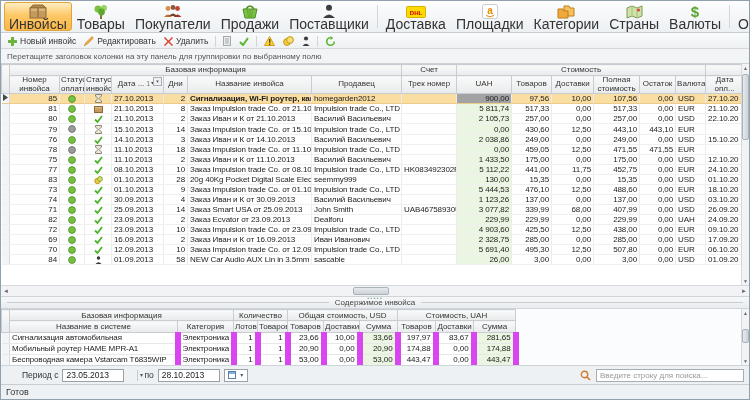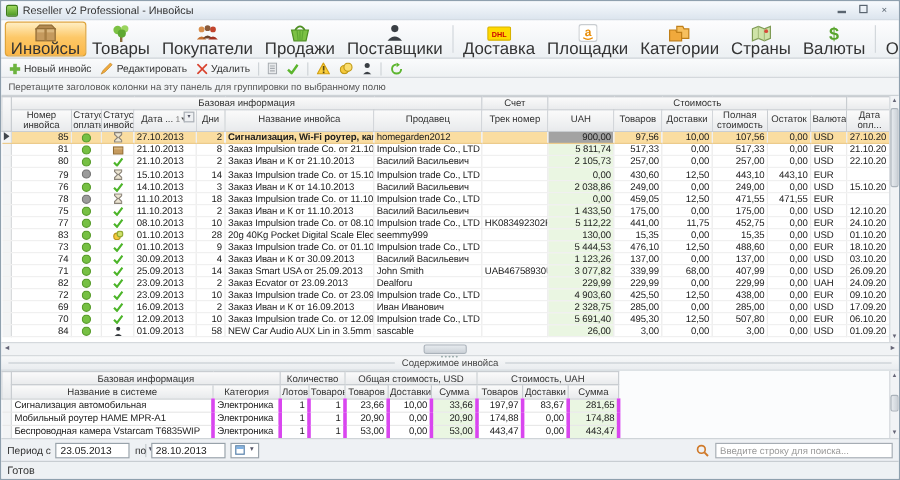--- a/index.html
+++ b/index.html
@@ -92,31 +92,31 @@
   .dt-line { flex: 1; border-top: 1px solid #c7cdd2; height: 0; }
   .dt-text { font-size: 8px; color: #444; line-height: 11px; }
   .dt-dots { position: absolute; top: -2px; left: 50%; transform: translateX(-50%); font-size: 6px; color: #9aa; letter-spacing: 1px; }
 
   .detail-wrap { position: relative; flex: 0 0 56px; height: 56px; background: #fbfcfd; overflow: hidden; }
   table.dgrid { border-collapse: collapse; table-layout: fixed; width: 742px; }
   .dgrid th { background: linear-gradient(#fafafa, #e8eaec); border: 1px solid #c9cdd1; font-weight: normal;
               font-size: 8px; color: #333; padding: 0 1px; line-height: 9px; overflow: hidden; }
   .dgrid tr.band th { height: 11px; }
   .dgrid tr.cols th { height: 12px; }
-  .dgrid td { border-right: 3px solid #d946ef; border-bottom: 1px solid #e8e8e8; padding: 0 2px; background: #fff;
+  .dgrid td { border-right: 6px solid #d946ef; border-bottom: 1px solid #e8e8e8; padding: 0 2px; background: #fff;
               font-size: 8px; line-height: 10px; letter-spacing: -0.1px; white-space: nowrap; overflow: hidden; color: #1c1c1c; }
   .dgrid tbody tr { height: 11px; }
   .dgrid td.ind { background: #f3f4f5; border-right: 1px solid #d8dadc; }
   .dgrid td.c-sum { background: #eaf6e2; }
   .dgrid th.filler, .dgrid td.filler { background: #fbfcfd; border: none; border-left: 1px solid #c9cdd1; }
 
   
   .period-bar { height: 19px; flex: 0 0 19px; background: #eef1f4; border-top: 1px solid #cfd4d8;
                 display: flex; align-items: center; gap: 4px; padding: 0 5px; }
-  .plabel { font-size: 8.5px; color: #333; }
+  .plabel { font-size: 8.5px; color: #333; margin-left: 16px; }
   .datebox { width: 62px; height: 13px; border: 1px solid #98a2aa; background: #fff; display: flex;
              align-items: center; font-size: 8.5px; color: #222; padding: 0 3px; gap: 28px; }
   .datebox .dval { flex: 1; }
   .dcaret { font-size: 6px; color: #556; border-left: 1px solid #c4cace; padding-left: 2px; line-height: 11px; }
   .calbtn { width: 24px; height: 13px; border: 1px solid #98a2aa; background: #fff; display: flex;
             align-items: center; justify-content: center; gap: 2px; }
   .calbtn .calico { width: 8px; height: 8px; background: linear-gradient(#7fb2e5 30%, #fff 30%); border: 1px solid #5580aa; }
   .pspacer { flex: 1; }
   .searchbox { width: 148px; height: 13px; border: 1px solid #a6adb4; font-size: 8px; padding: 0 3px;
                color: #333; font-family: "Liberation Sans", sans-serif; background: #fff; }
@@ -125,29 +125,20 @@
 
   
   .statusbar { height: 15px; flex: 0 0 15px; background: #eef1f4; border-top: 1px solid #c8cdd2;
                display: flex; align-items: center; font-size: 9px; color: #333; padding: 0 5px; }
 </style>
 </head>
 <body>
 
 <div class="window">
 
-  <div class="titlebar">
-    <span class="app-icon"></span>
-    <span class="title-text">Reseller v2 Professional - Инвойсы</span>
-    <span class="winbtns">
-      <span class="winbtn btn-min"><i></i></span>
-      <span class="winbtn btn-max"><i></i></span>
-      <span class="winbtn btn-close">×</span>
-    </span>
-  </div>
 
   <div class="ribbon">
     <div id="ribbon-items" style="display:flex;align-items:stretch;">
   <div class="rbtn active">
     <span class="ric">
             <svg width="18" height="15">
               <path d="M1 4 L4 1 H14 L17 4 Z" fill="#b38950" stroke="#8f6b35"></path>
               <rect x="1" y="4" width="16" height="10" fill="#c59a5e" stroke="#8f6b35"></rect>
               <rect x="2" y="4.5" width="14" height="2.5" fill="#d9b67e"></rect>
               <rect x="8" y="4" width="2" height="10" fill="#a87f44"></rect>

